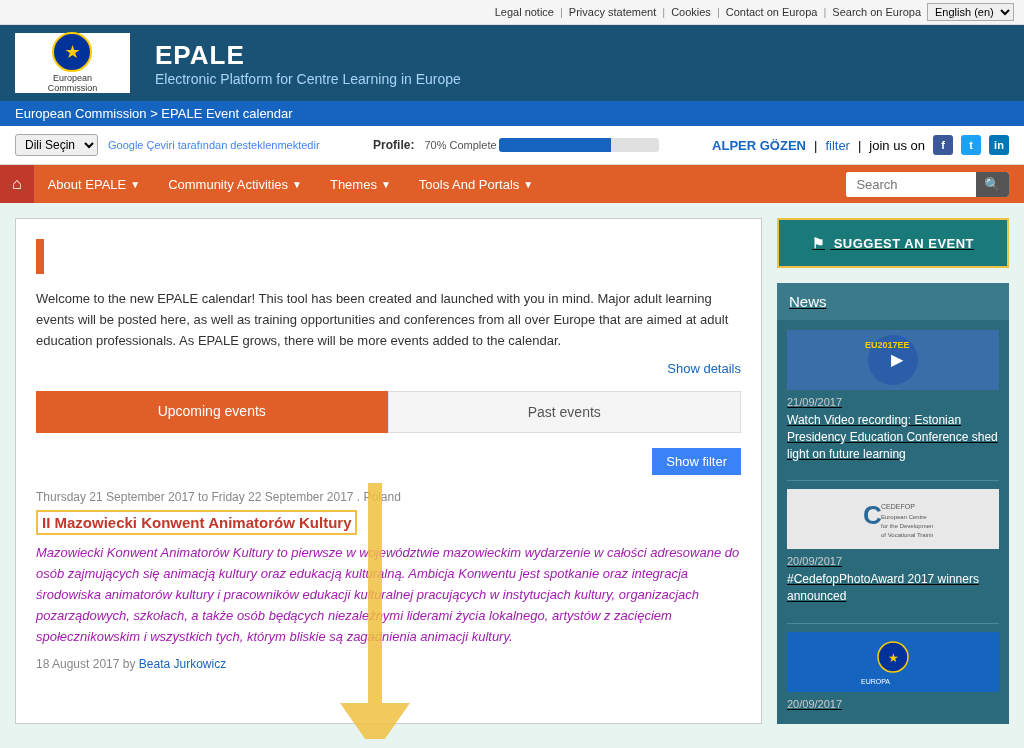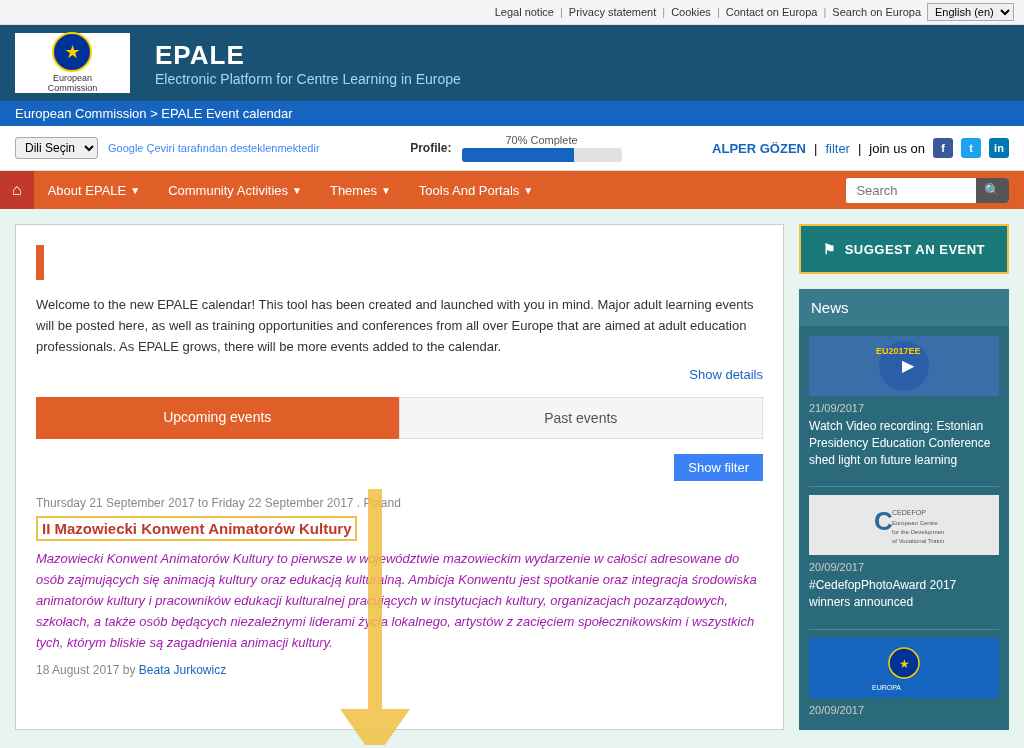--- a/index.html
+++ b/index.html
@@ -99,21 +99,21 @@
     .google-translate { font-size: 11px; color: #555; }
     .google-translate span { color: #4285f4; }
     .profile-center {
       display: flex;
       align-items: center;
       gap: 10px;
     }
     .profile-label { font-size: 12px; color: #333; font-weight: bold; }
     .profile-progress {
       display: flex;
-      flex-direction: column;
+      flex-direction: row;
       align-items: center;
       gap: 2px;
     }
     .progress-text { font-size: 11px; color: #555; }
     .progress-bar-container {
       width: 160px;
       height: 14px;
       background: #e0e0e0;
       border-radius: 3px;
       overflow: hidden;
@@ -300,24 +300,25 @@
     }
     .event-author {
       font-size: 12px;
       color: #888;
       margin-bottom: 15px;
     }
     .event-author a { color: #1565c0; text-decoration: none; }
 
     
     .sidebar {
-      width: 210px;
+      width: 232px;
       display: flex;
       flex-direction: column;
       gap: 15px;
+      text-decoration: underline;
     }
 
     .suggest-box {
       border: 2px solid #f0c040;
       background: #1a7a7a;
       padding: 15px;
       text-align: center;
       cursor: pointer;
     }
     .suggest-box .flag-icon { color: white; font-size: 14px; margin-right: 5px; }

